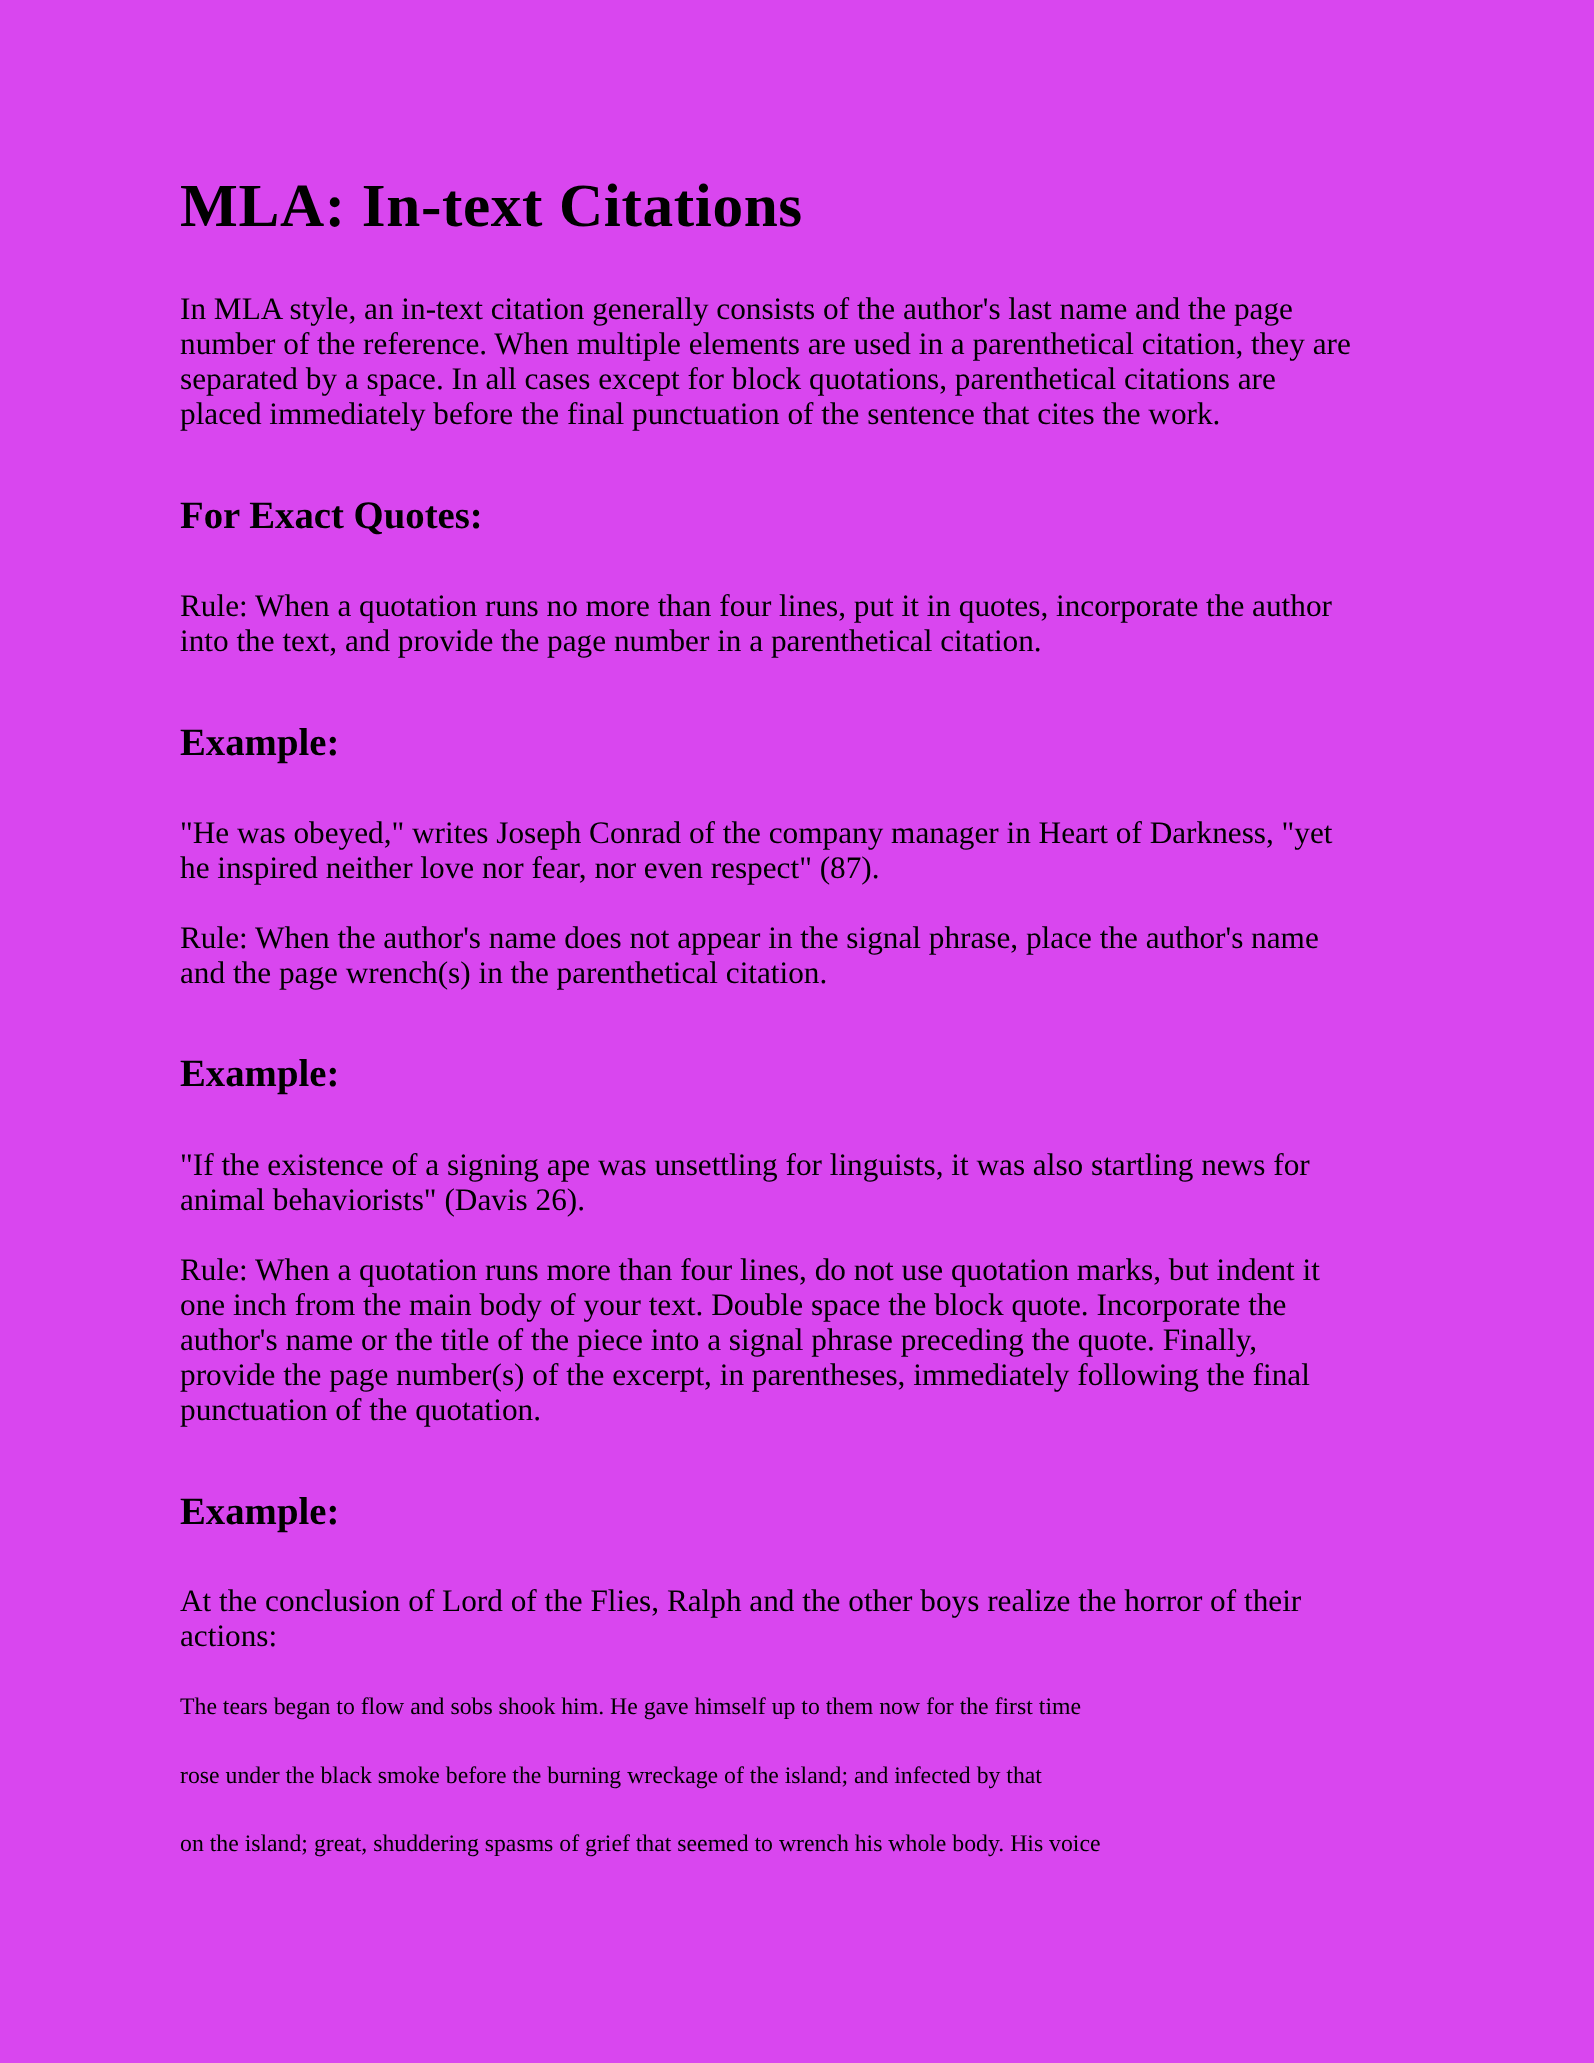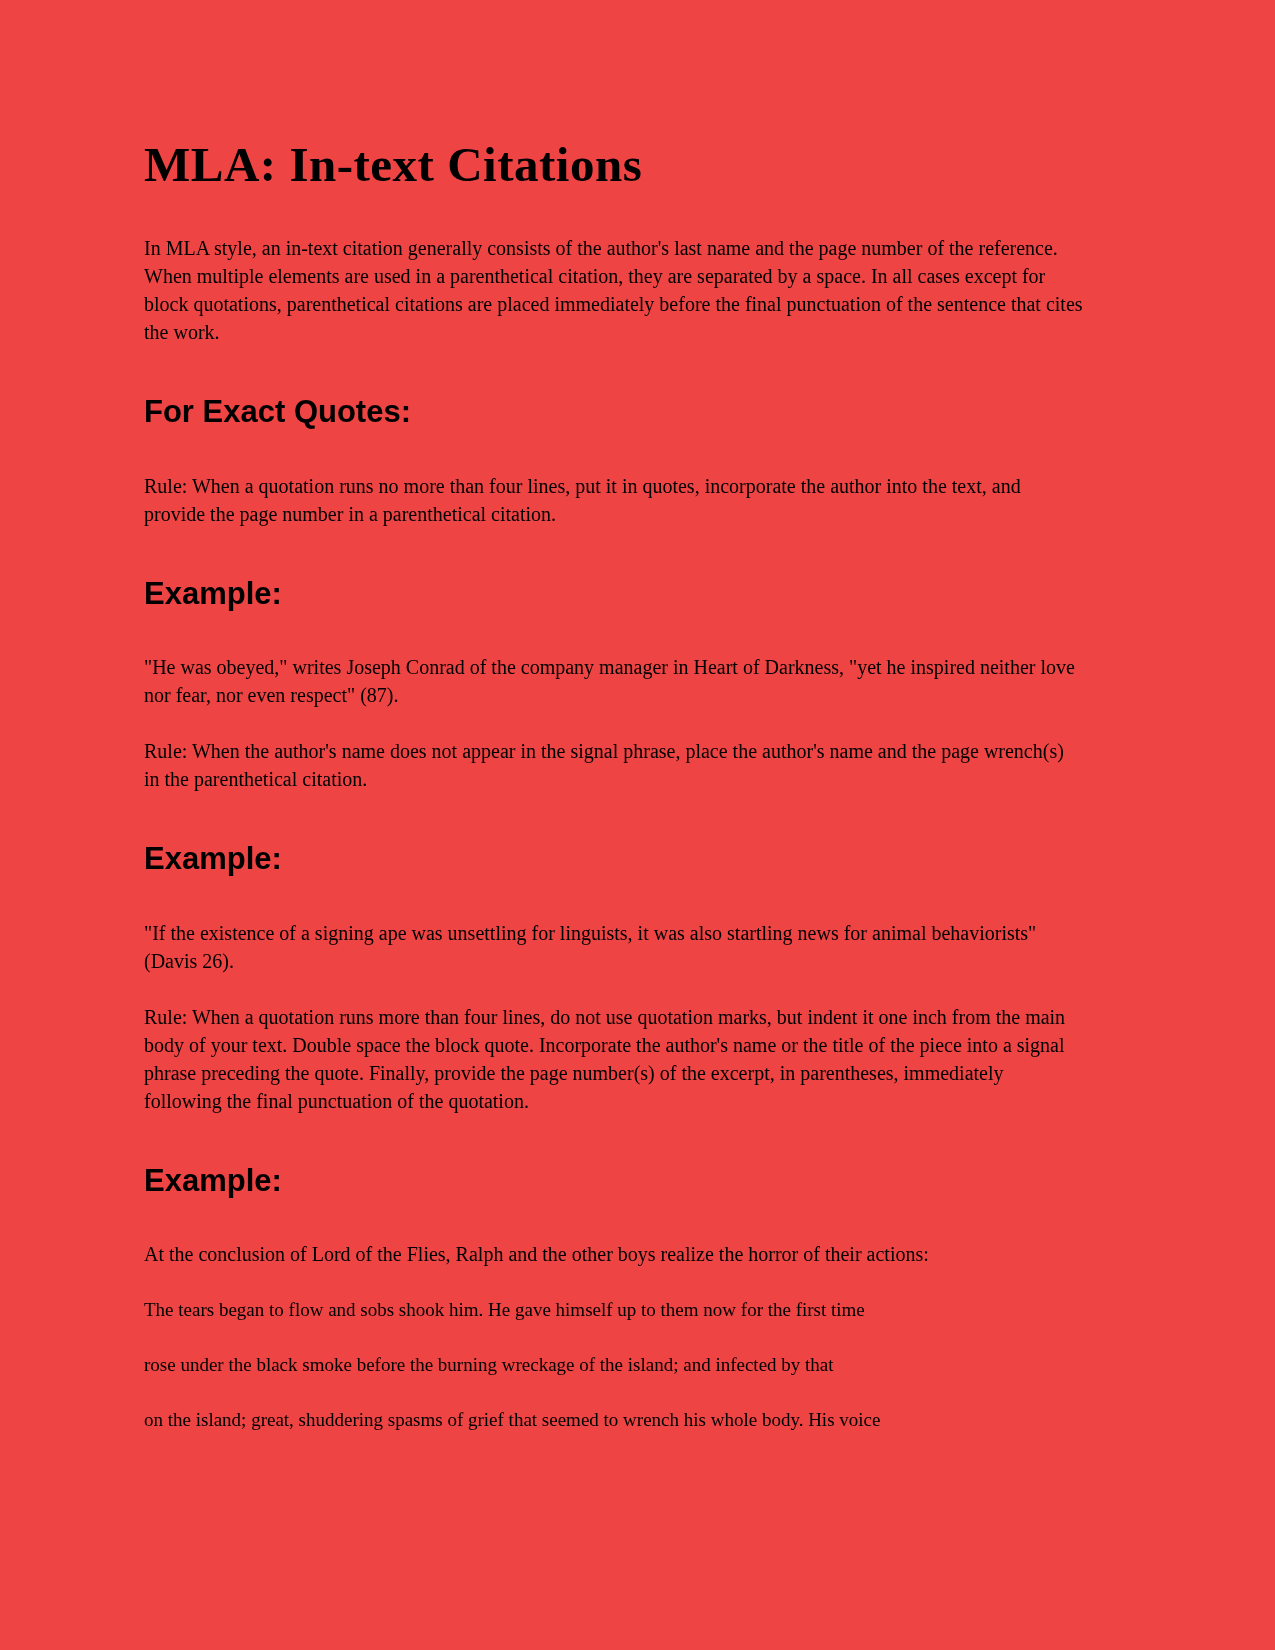--- a/index.html
+++ b/index.html
@@ -4,47 +4,47 @@
 <style>
   html, body {
     margin: 0;
     padding: 0;
     background: #ffffff;
   }
   .page {
     width: 1275px;
     height: 1650px;
     margin: 0 auto;
-    background: #ef4444;
+    background: #d946ef;
     box-sizing: border-box;
     padding: 138px 140px 60px 144px;
     font-family: "Liberation Serif", "DejaVu Serif", serif;
     color: #000000;
     overflow: hidden;
   }
   .content {
     width: 940px;
   }
   h1.doc-title {
     font-family: "Liberation Serif", "DejaVu Serif", serif;
     font-size: 49px;
     font-weight: bold;
     line-height: 1.1;
     margin: 0 0 42px 0;
     letter-spacing: 0.5px;
   }
   h2.doc-heading {
-    font-family: Liberation Sans, sans-serif;
+    font-family: Liberation Serif, serif;
     font-size: 31px;
     font-weight: bold;
     margin: 48px 0 42px 0;
     line-height: 1.15;
   }
   p.doc-para {
-    font-size: 20px;
+    font-size: 25px;
     line-height: 28px;
     margin: 0 0 28px 0;
   }
   p.block-quote-line {
     font-size: 19px;
     line-height: 28px;
     margin: 0 0 27px 0;
   }
   .block-quote {
     margin-top: 10px;

